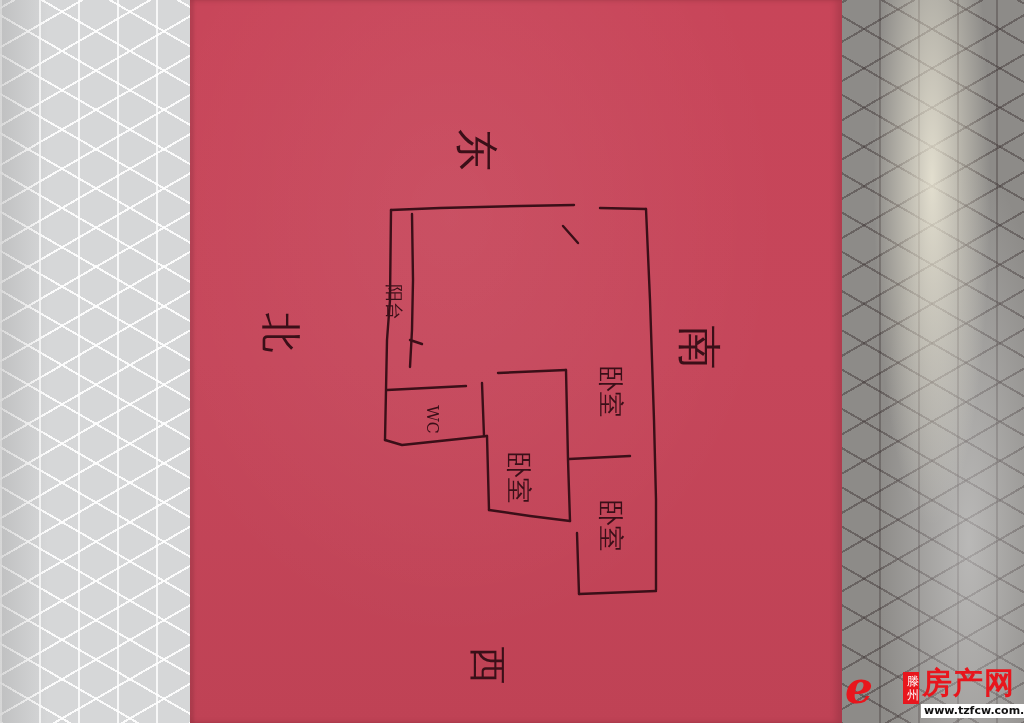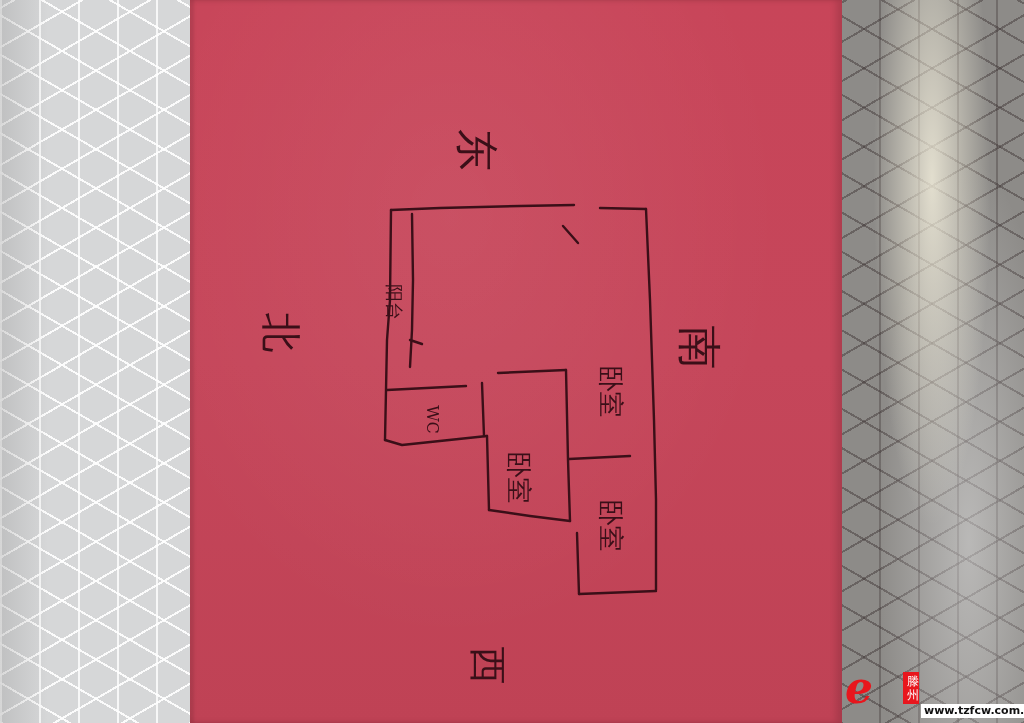--- a/index.html
+++ b/index.html
@@ -107,14 +107,15 @@
 
 <div class="label" style="left:376px; top:290px; font-size:18px; transform: rotate(90deg);">阳台</div>
 <div class="label" style="left:418px; top:410px; font-size:16px; transform: rotate(90deg);">WC</div>
 <div class="label" style="left:584px; top:374px; font-size:26px; transform: rotate(90deg);">卧室</div>
 <div class="label" style="left:492px; top:460px; font-size:26px; transform: rotate(90deg);">卧室</div>
 <div class="label" style="left:584px; top:508px; font-size:26px; transform: rotate(90deg);">卧室</div>
 
 <div class="watermark">
   <span class="wm-e">e</span>
   <span class="wm-city">滕州</span>
+  <span class="wm-brand">房产网</span>
   <span class="wm-url">www.tzfcw.com.cn</span>
 </div>
 
 </body></html>

